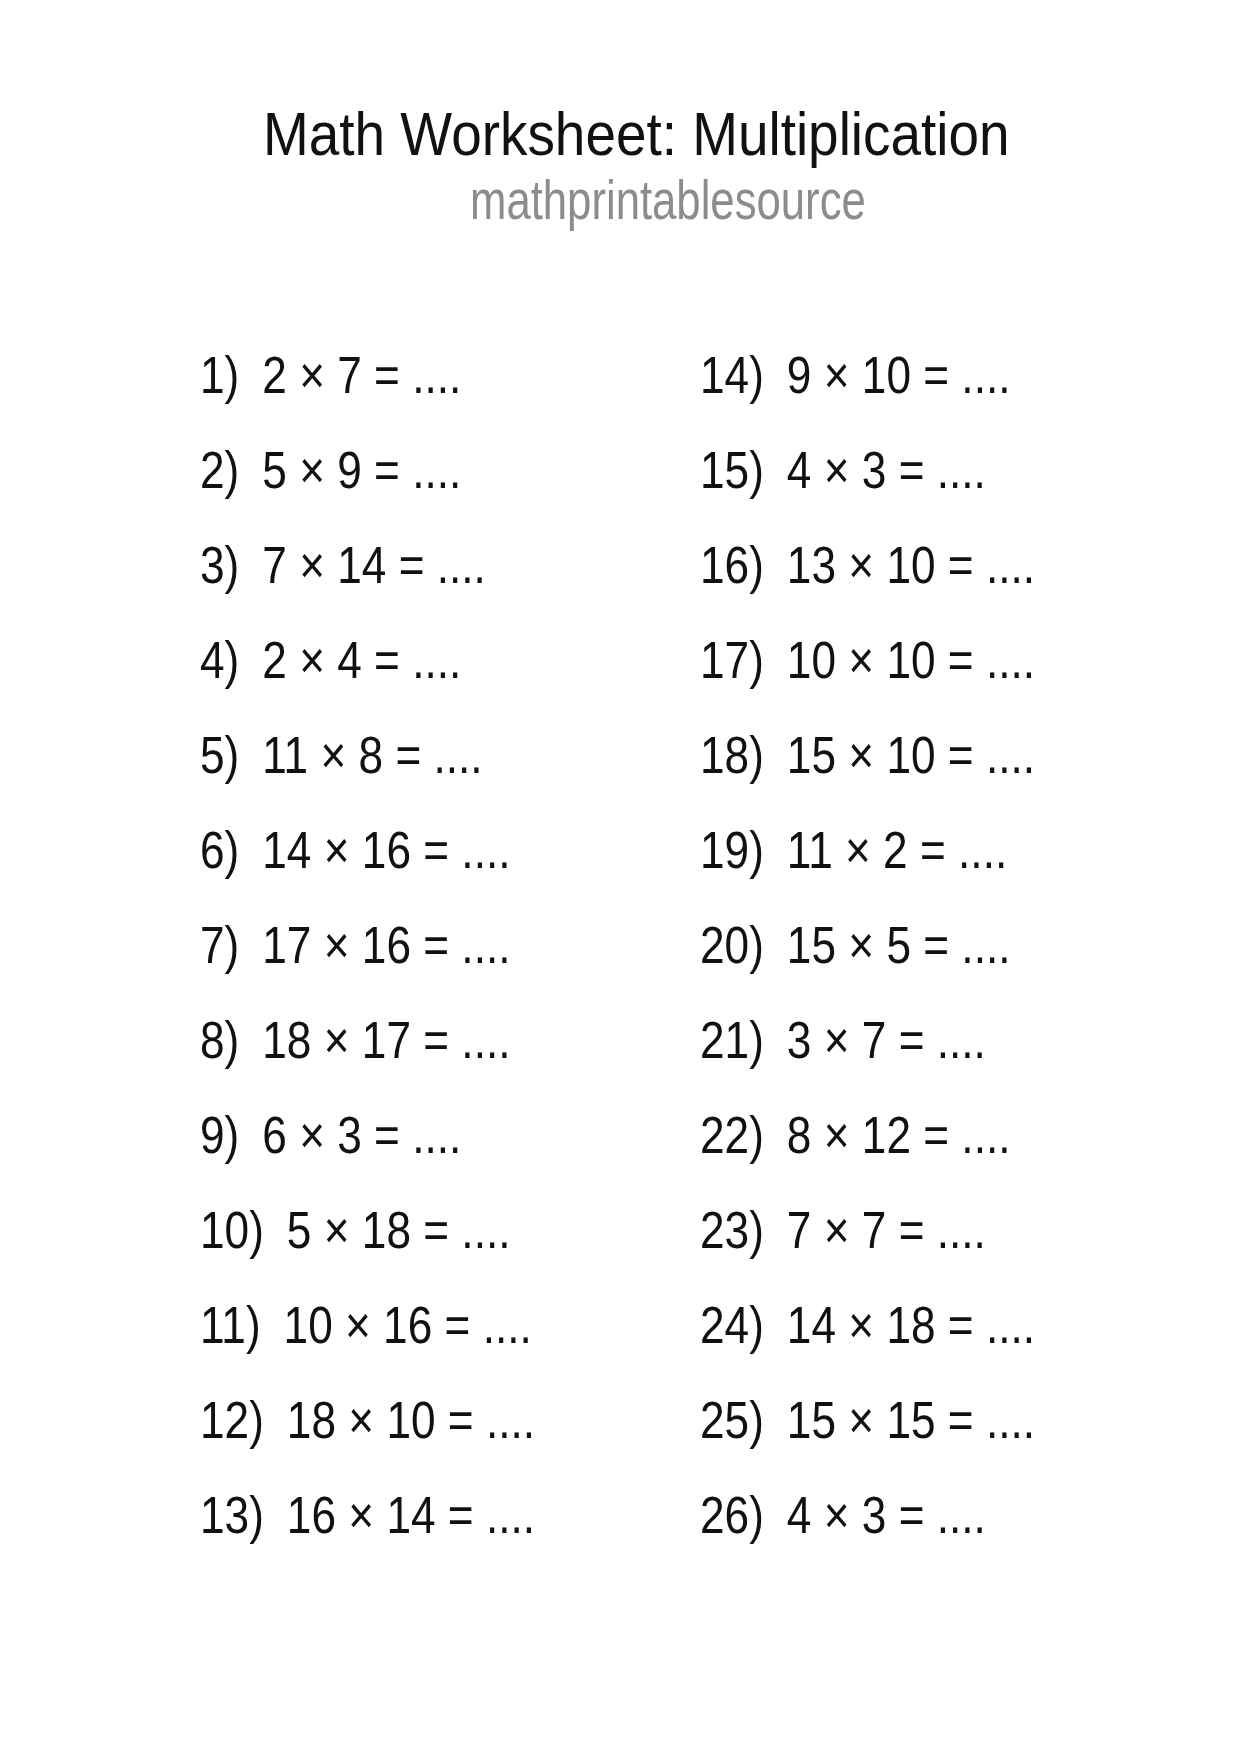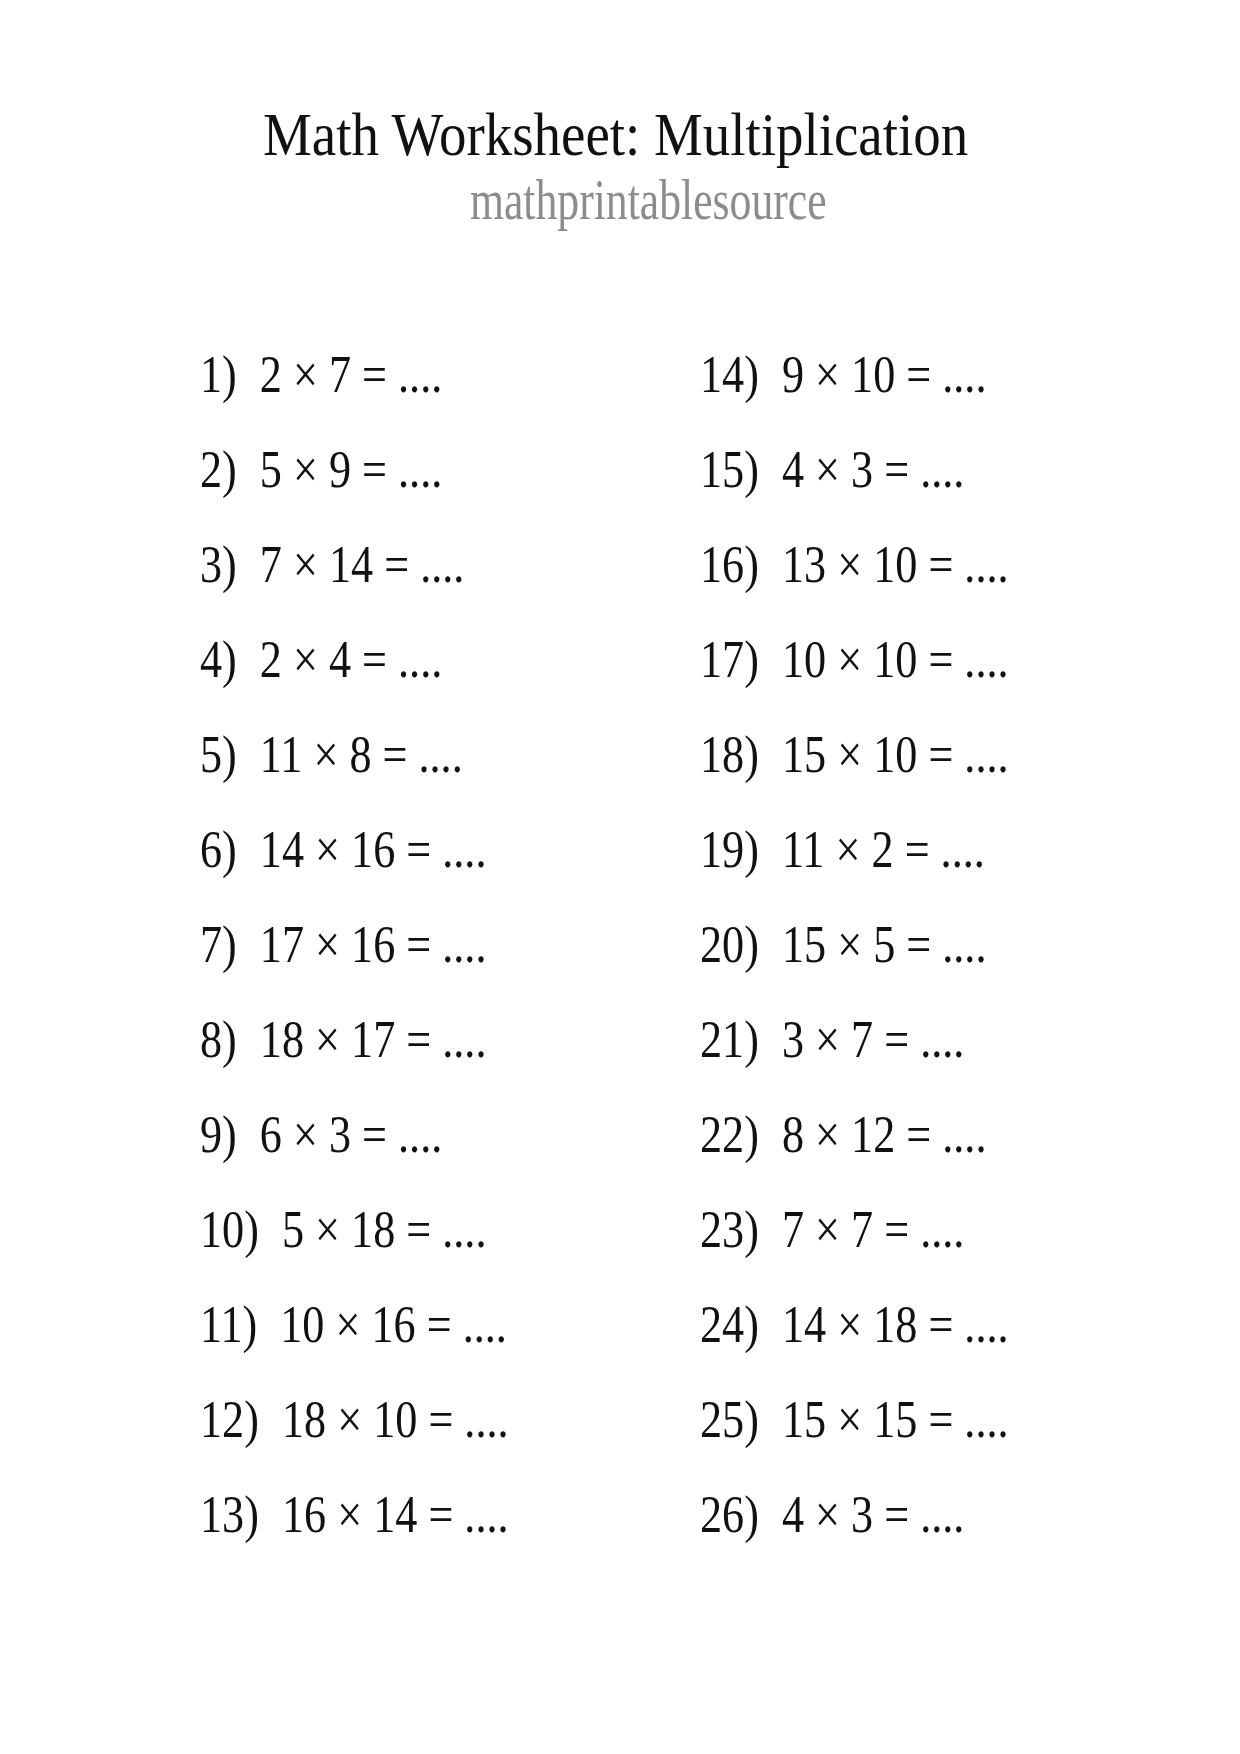--- a/index.html
+++ b/index.html
@@ -1,21 +1,21 @@
 <!DOCTYPE html>
 <html><head>
 <meta charset="utf-8">
 <style>
   html, body { margin: 0; padding: 0; background: #ffffff; }
   .page {
     position: relative;
     width: 1148px;
     height: 1754px;
     background: #ffffff;
-    font-family: Liberation Serif, serif;
+    font-family: Liberation Sans, sans-serif;
     color: #111111;
     overflow: hidden;
   }
   .title {
     position: absolute;
     left: 263px;
     top: 104px;
     font-size: 61px;
     line-height: 61px;
     white-space: nowrap;

